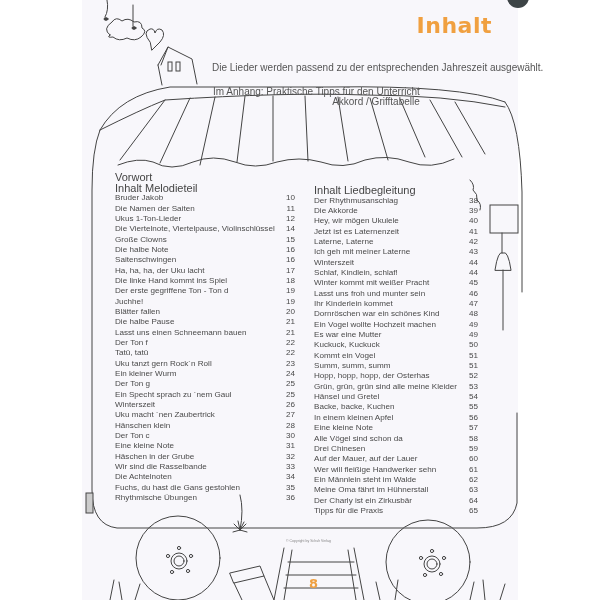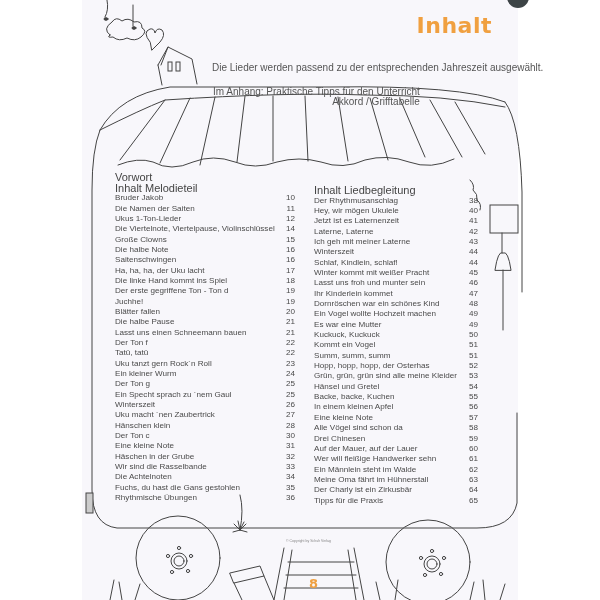--- a/index.html
+++ b/index.html
@@ -263,20 +263,24 @@
 </div>
 
 <div class="col right-col">
   <div class="head">Inhalt Liedbegleitung</div>
   <div id="right-rows">
       <div class="row">
         <span>Der Rhythmusanschlag</span>
         <span class="pg">38</span>
       </div>
       <div class="row">
+        <span>Die Akkorde</span>
+        <span class="pg">39</span>
+      </div>
+      <div class="row">
         <span>Hey, wir mögen Ukulele</span>
         <span class="pg">40</span>
       </div>
       <div class="row">
         <span>Jetzt ist es Laternenzeit</span>
         <span class="pg">41</span>
       </div>
       <div class="row">
         <span>Laterne, Laterne</span>
         <span class="pg">42</span>

